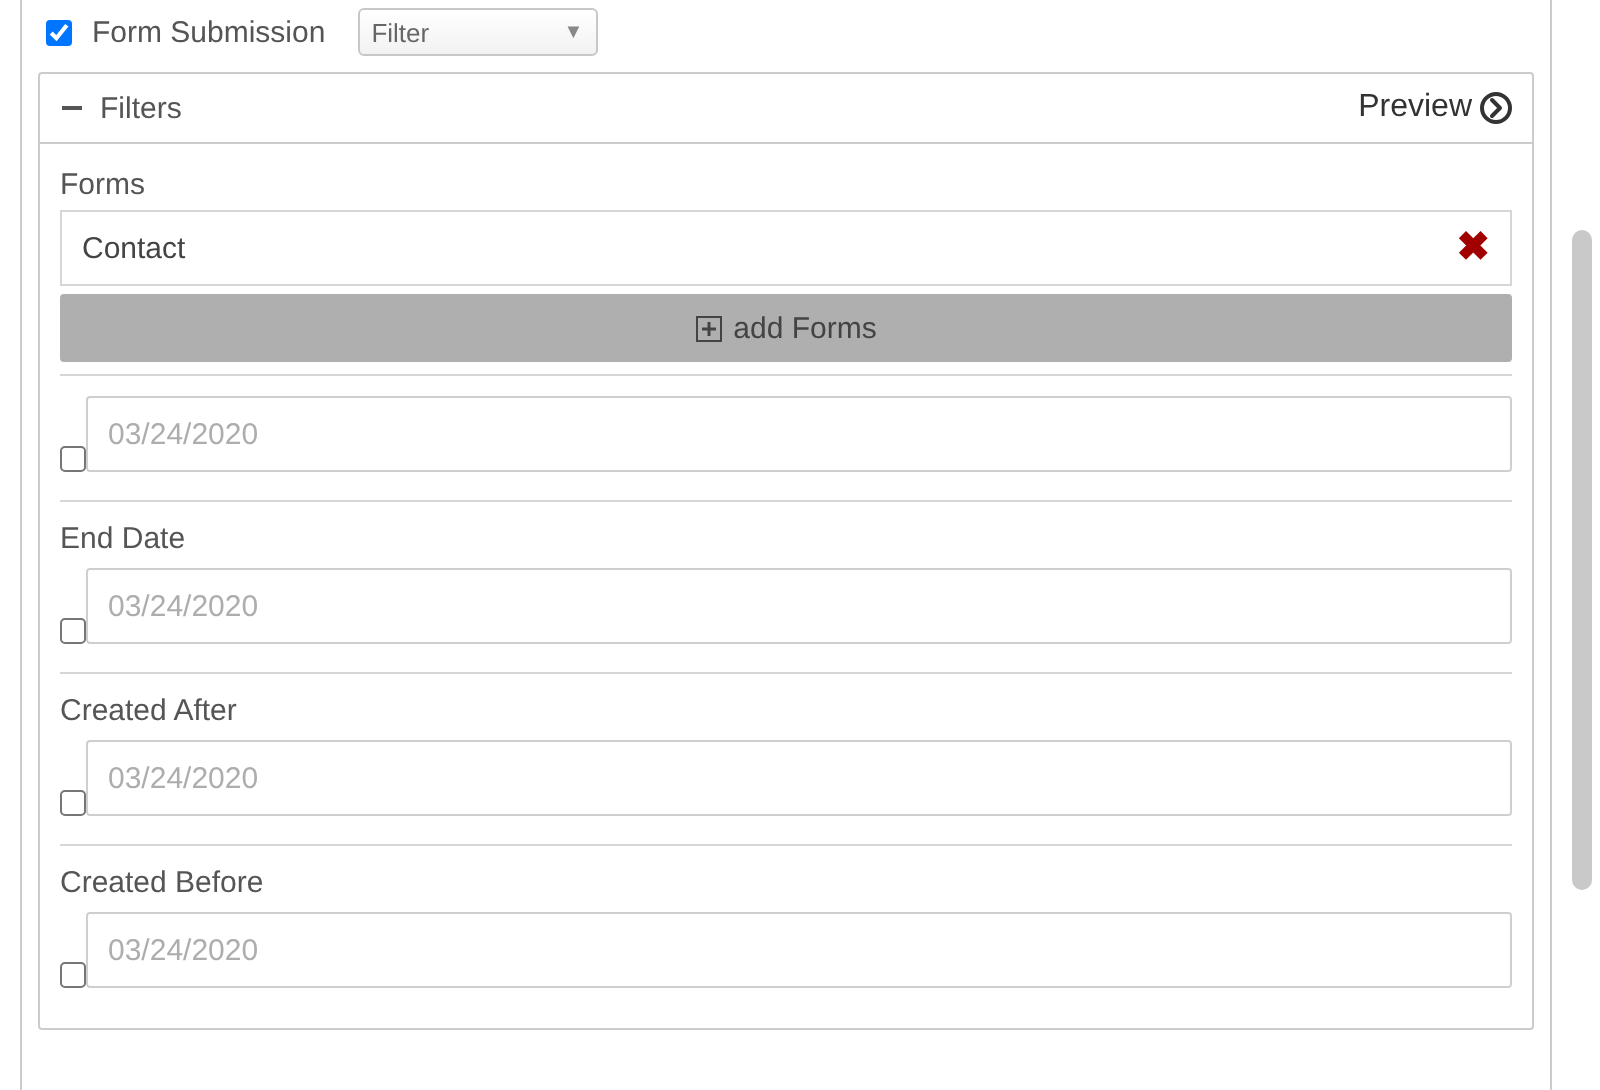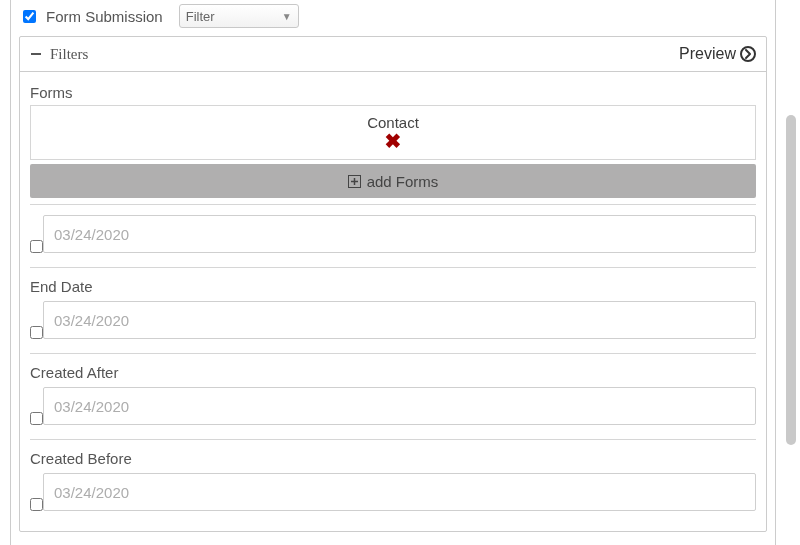--- a/index.html
+++ b/index.html
@@ -90,21 +90,20 @@
     justify-content: space-between;
     border-bottom: 1px solid #ccc;
     padding: 8px 10px;
   }
   .filters-header-left {
     display: flex;
     align-items: center;
     gap: 8px;
     color: #555;
     font-size: 15px;
-    font-family: Liberation Serif, serif;
   }
   .minus-icon {
     width: 12px;
     height: 12px;
     display: inline-flex;
     align-items: center;
     justify-content: center;
   }
   .minus-icon::before {
     content: "";
@@ -136,21 +135,20 @@
     padding: 6px 0 4px 0;
   }
 
   .form-item {
     border: 1px solid #d6d6d6;
     padding: 8px 10px;
     display: flex;
     justify-content: space-between;
     align-items: center;
     margin-bottom: 4px;
-    flex-direction: column;
   }
   .form-item .name {
     font-size: 15px;
     color: #444;
   }
   .form-item .close {
     color: #a00000;
     font-size: 20px;
     font-weight: bold;
     line-height: 1;

